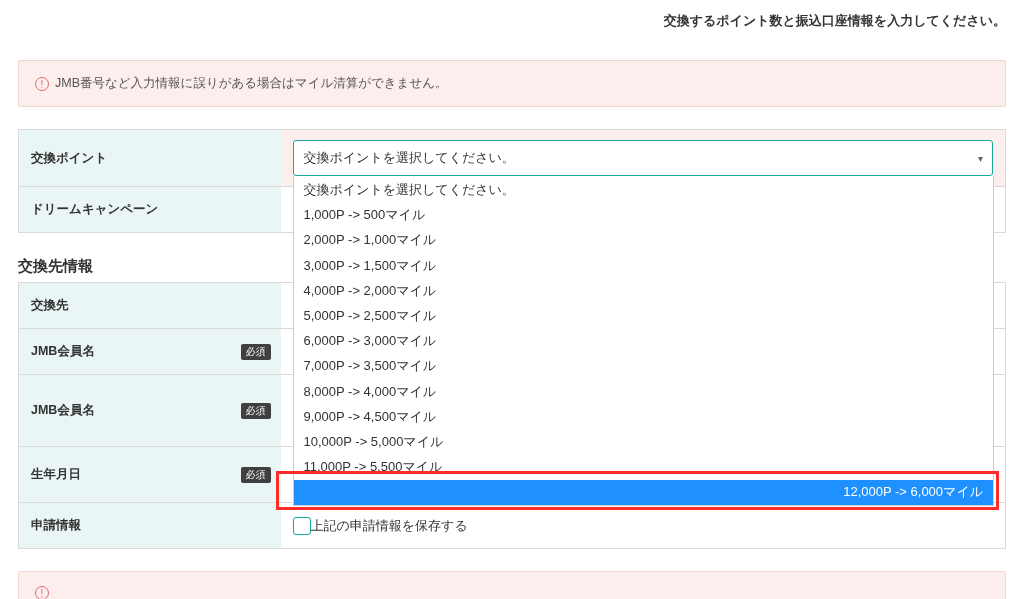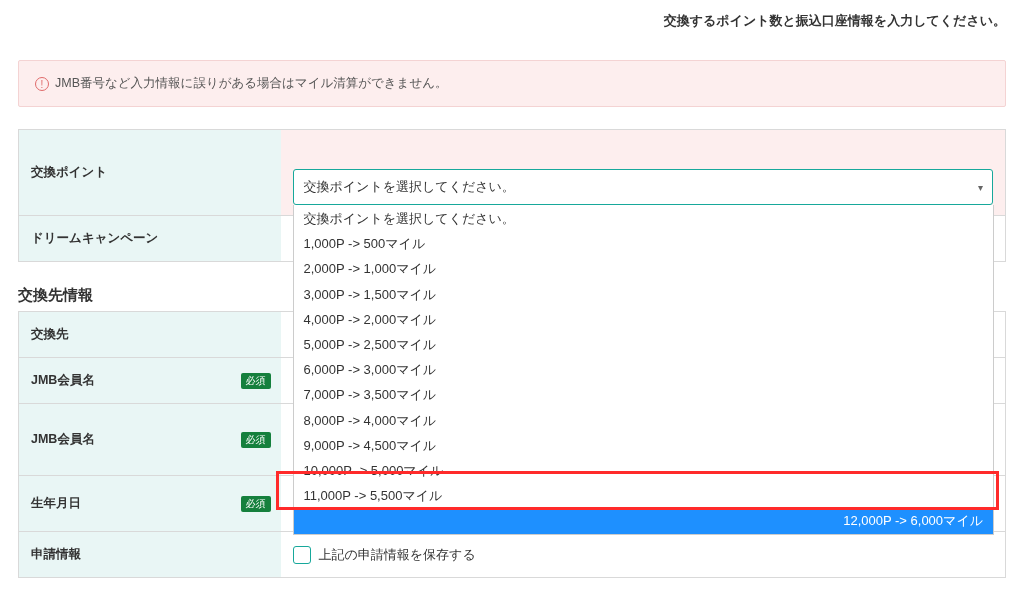--- a/index.html
+++ b/index.html
@@ -57,30 +57,29 @@
   .form-table td {
     padding: 10px 12px;
     background: #fff;
     vertical-align: middle;
   }
   .required-badge {
     position: absolute;
     right: 10px;
     top: 50%;
     transform: translateY(-50%);
-    background: #15803d;
+    background: #404040;
     color: #fff;
     font-size: 10px;
     padding: 1px 5px;
     border-radius: 2px;
     font-weight: normal;
   }
   .select-wrap {
     position: relative;
-    margin-top: 29px;
   }
   .select-input {
     width: 100%;
     border: 1.5px solid #17a89b;
     border-radius: 3px;
     padding: 8px 10px;
     font-size: 13px;
     background: #fff;
     height: 36px;
     line-height: 18px;
@@ -131,21 +130,21 @@
     border: 1px solid #cfcfcf;
     border-radius: 3px;
     padding: 9px 10px;
     font-size: 13px;
   }
   .hint {
     font-size: 11px;
     color: #888;
     margin-left: 14px;
   }
-  .checkbox-row { display: flex; align-items: center; gap: 8px; }
+  .checkbox-row { display: flex; align-items: center; }
   .checkbox-box {
     width: 18px; height: 18px;
     border: 1.5px solid #17a89b;
     border-radius: 3px;
     display: inline-block;
   }
   .row-layer { position: relative; }
   
   .highlight-cell { background: #fdeeee !important; }
 </style>

